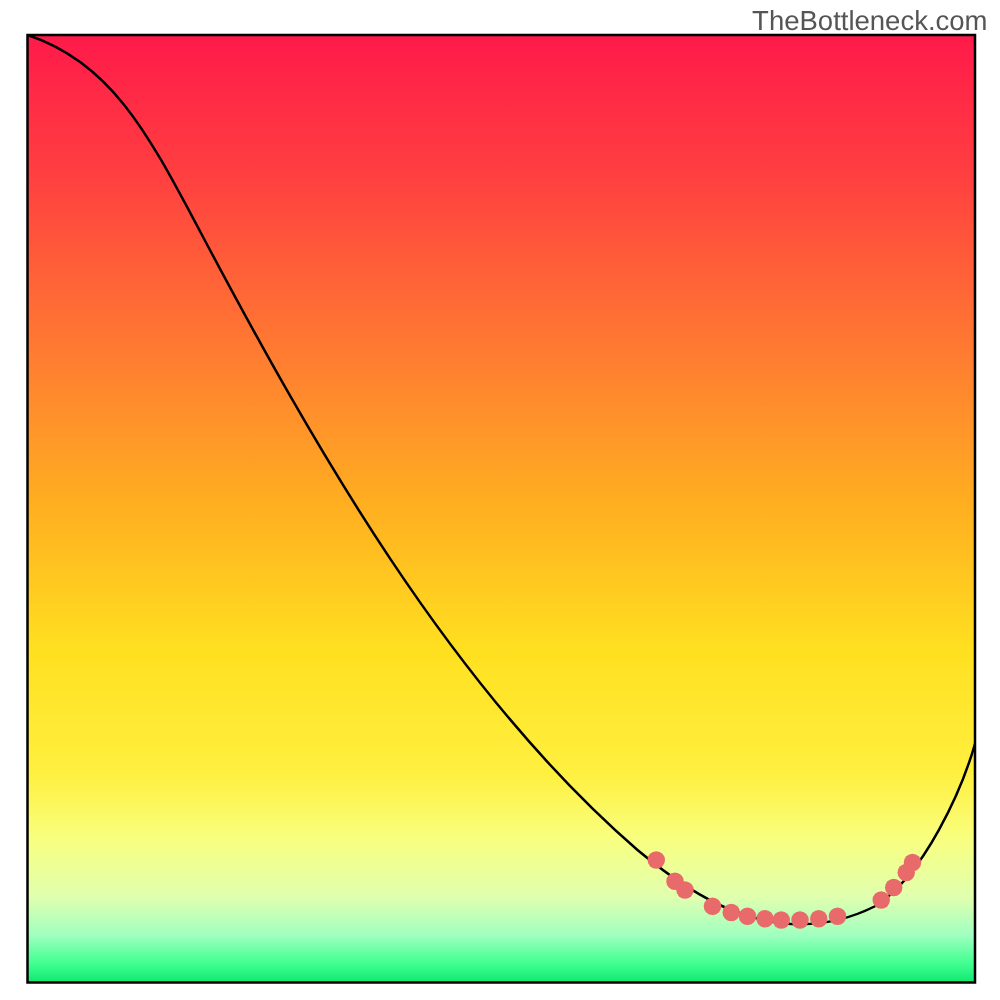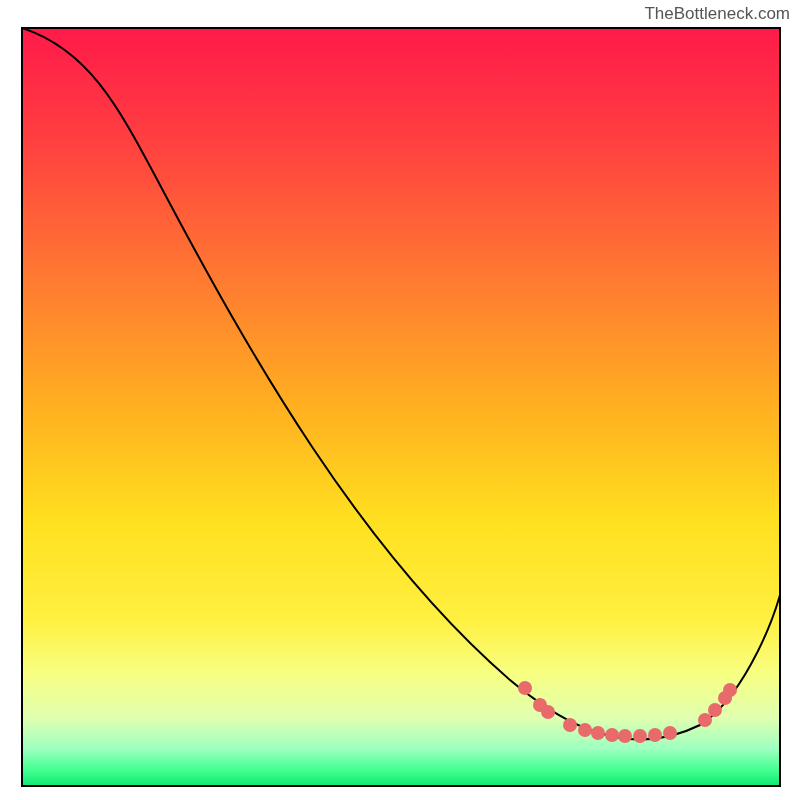--- a/index.html
+++ b/index.html
@@ -16,21 +16,21 @@
     .chart-container {
       width: 800px;
       height: 800px;
       position: relative;
     }
     .watermark {
       position: absolute;
       top: 4px;
       right: 10px;
       font-family: Arial, sans-serif;
-      font-size: 17px;
+      font-size: 22px;
       color: #555555;
       z-index: 10;
     }
     svg {
       display: block;
     }
   </style>
 </head>
 <body>
 

